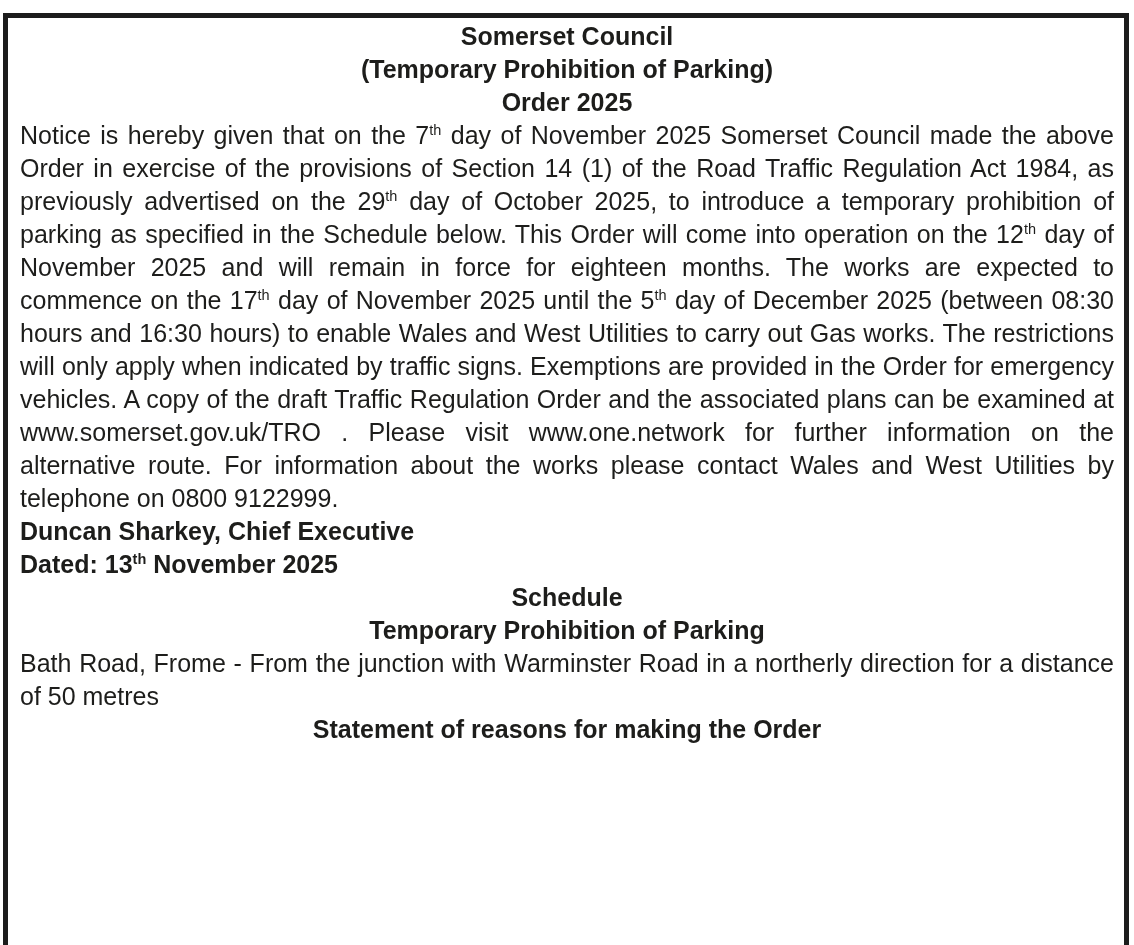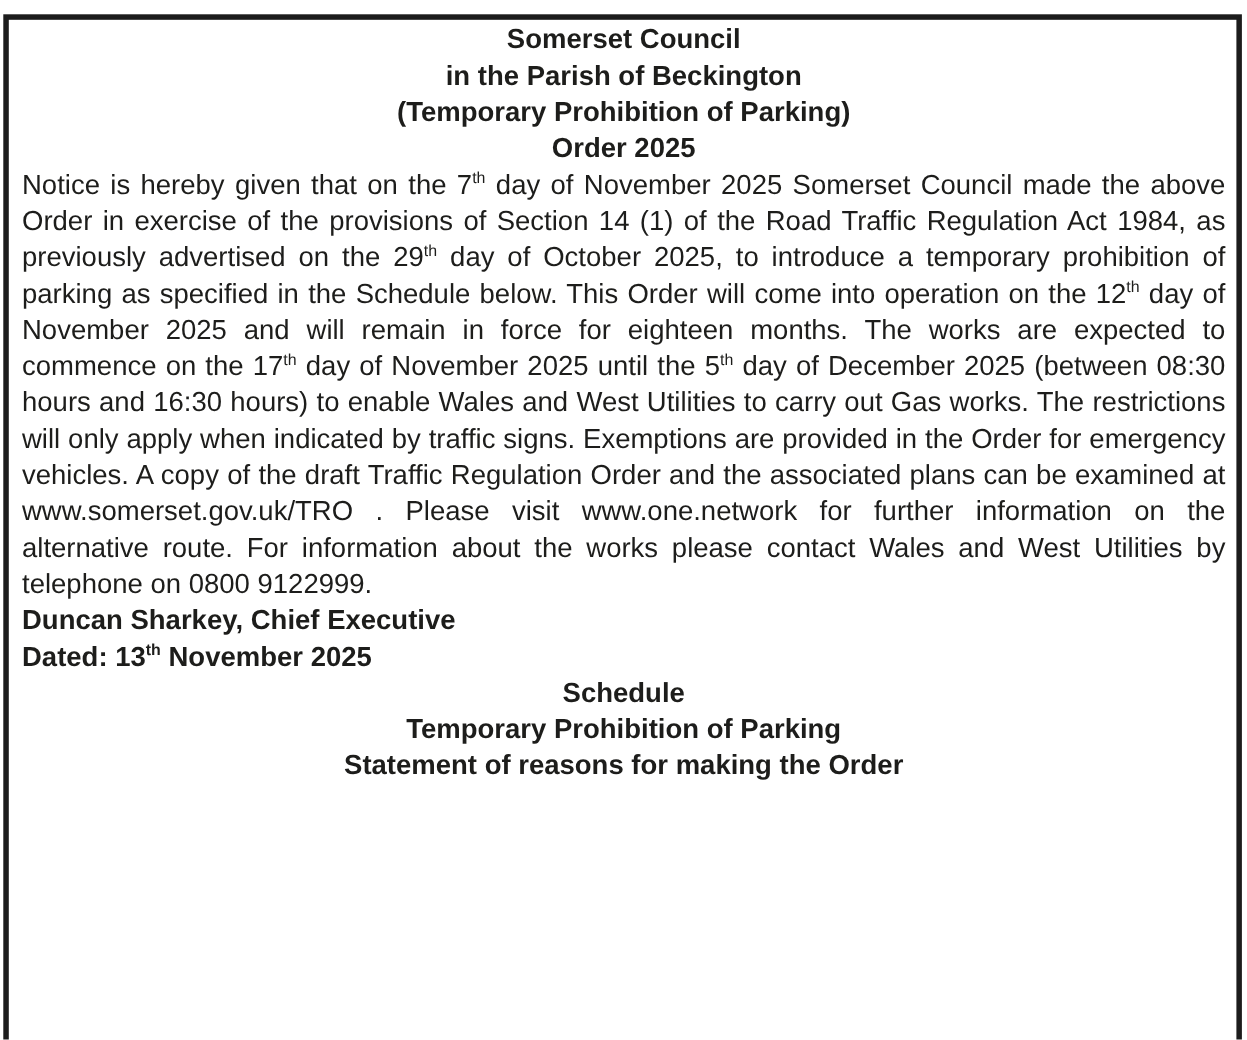--- a/index.html
+++ b/index.html
@@ -53,29 +53,29 @@
     line-height: 0;
     vertical-align: super;
   }
 </style>
 </head>
 <body>
 
 <div class="notice-frame">
 
   <div class="heading-line">Somerset Council</div>
-  <div class="heading-line">in the Parish of Beckington</div>
   <div class="heading-line">(Temporary Prohibition of Parking)</div>
   <div class="heading-line">Order 2025</div>
 
   <p class="body-justified"><span>Notice is hereby given that on the 7</span><sup>th</sup><span> day of November 2025 Somerset Council made the above Order in exercise of the provisions of Section 14 (1) of the Road Traffic Regulation Act 1984, as previously advertised on the 29</span><sup>th</sup><span> day of October 2025, to introduce a temporary prohibition of parking as specified in the Schedule below. This Order will come into operation on the 12</span><sup>th</sup><span> day of November 2025 and will remain in force for eighteen months. The works are expected to commence on the 17</span><sup>th</sup><span> day of November 2025 until the 5</span><sup>th</sup><span> day of December 2025 (between 08:30 hours and 16:30 hours) to enable Wales and West Utilities to carry out Gas works. The restrictions will only apply when indicated by traffic signs. Exemptions are provided in the Order for emergency vehicles. A copy of the draft Traffic Regulation Order and the associated plans can be examined at www.somerset.gov.uk/TRO . Please visit www.one.network for further information on the alternative route. For information about the works please contact Wales and West Utilities by telephone on 0800 9122999.</span></p>
 
   <div class="signature-line">Duncan Sharkey, Chief Executive</div>
   <div class="signature-line"><span>Dated: 13</span><sup>th</sup><span> November 2025</span></div>
 
   <div class="heading-line">Schedule</div>
   <div class="heading-line">Temporary Prohibition of Parking</div>
 
+  <p class="body-justified">Bath Road, Frome - From the junction with Warminster Road in a northerly direction for a distance of 50 metres</p>
 
   <div class="heading-line">Statement of reasons for making the Order</div>
 
 
 </div>
 
 </body></html>

